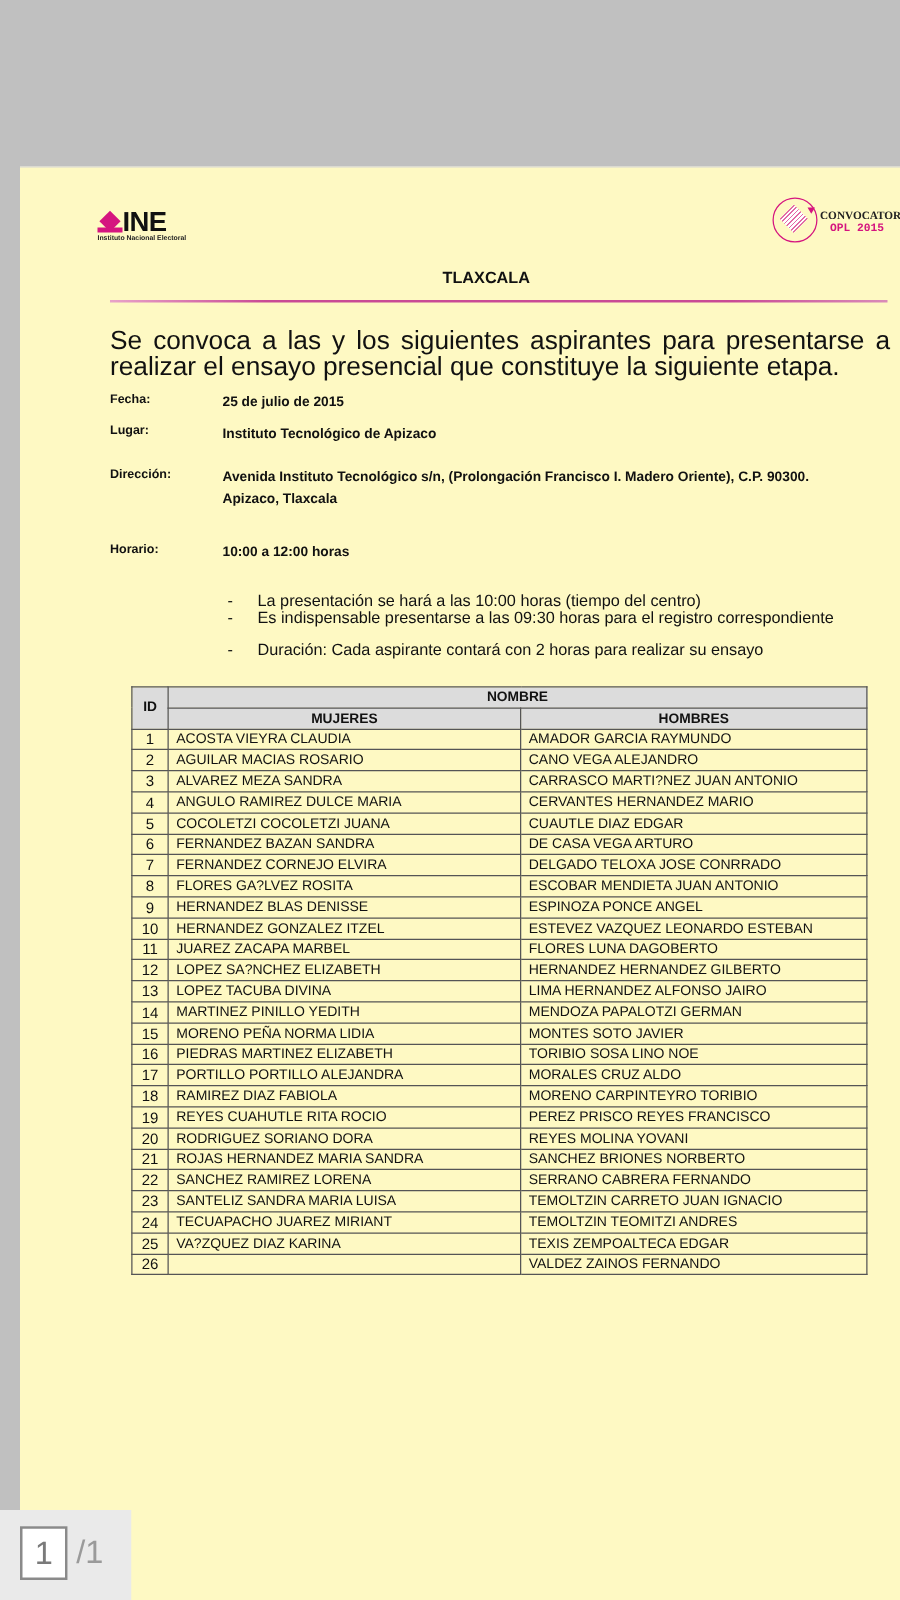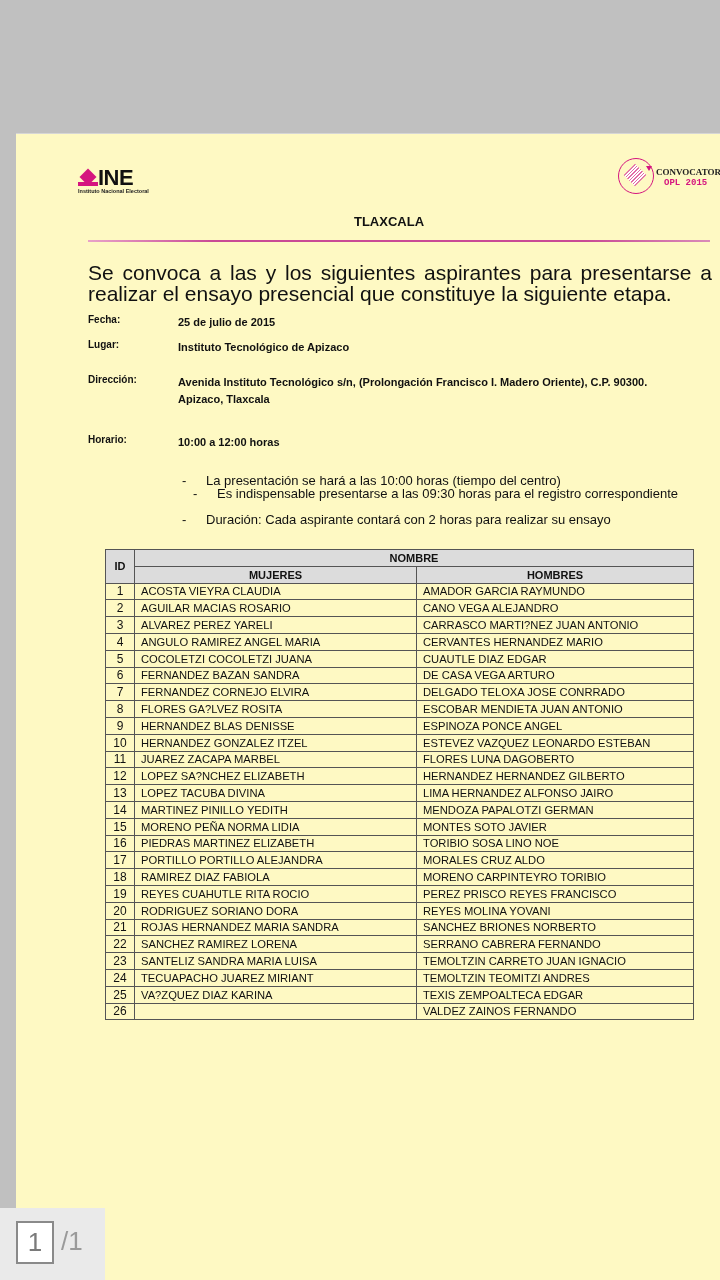--- a/index.html
+++ b/index.html
@@ -141,21 +141,21 @@
   <div class="field-label" style="top:240px;">Dirección:</div>
   <div class="field-value" style="top:240px;">Avenida Instituto Tecnológico s/n, (Prolongación Francisco I. Madero Oriente), C.P. 90300.</div>
   <div class="field-value" style="top:257px;">Apizaco, Tlaxcala</div>
 
   <div class="field-label" style="top:300px;">Horario:</div>
   <div class="field-value" style="top:300px;">10:00 a 12:00 horas</div>
 
   <div class="bullet" style="top:326px;margin-top:13px;">
     <span class="dash">-</span><span>La presentación se hará a las 10:00 horas (tiempo del centro)</span>
   </div>
-  <div class="bullet" style="top:352px;margin-left:11px;">
+  <div class="bullet" style="top:352px;">
     <span class="dash">-</span><span>Es indispensable presentarse a las 09:30 horas para el registro correspondiente</span>
   </div>
   <div class="bullet" style="top:378px;">
     <span class="dash">-</span><span>Duración: Cada aspirante contará con 2 horas para realizar su ensayo</span>
   </div>
 
   <table class="list">
     <thead>
       <tr>
         <th rowspan="2">ID</th>
@@ -172,26 +172,26 @@
           <td class="name m">ACOSTA VIEYRA CLAUDIA</td>
           <td class="name">AMADOR  GARCIA  RAYMUNDO</td>
         </tr>
         <tr>
           <td class="id">2</td>
           <td class="name m">AGUILAR MACIAS ROSARIO</td>
           <td class="name">CANO VEGA ALEJANDRO</td>
         </tr>
         <tr>
           <td class="id">3</td>
-          <td class="name m">ALVAREZ PEREZ YARELI</td>
+          <td class="name m">ALVAREZ MEZA SANDRA</td>
           <td class="name">CARRASCO MARTI?NEZ JUAN ANTONIO</td>
         </tr>
         <tr>
           <td class="id">4</td>
-          <td class="name m">ANGULO RAMIREZ ANGEL MARIA</td>
+          <td class="name m">ANGULO RAMIREZ DULCE MARIA</td>
           <td class="name">CERVANTES HERNANDEZ MARIO</td>
         </tr>
         <tr>
           <td class="id">5</td>
           <td class="name m">COCOLETZI COCOLETZI JUANA</td>
           <td class="name">CUAUTLE  DIAZ EDGAR</td>
         </tr>
         <tr>
           <td class="id">6</td>
           <td class="name m">FERNANDEZ BAZAN SANDRA</td>

